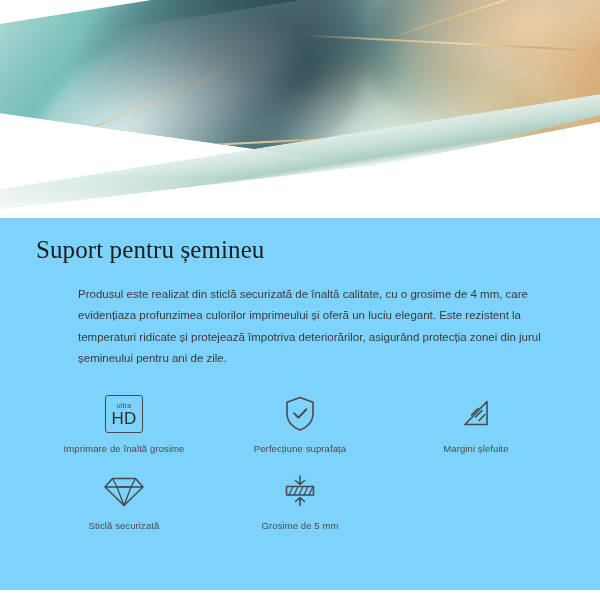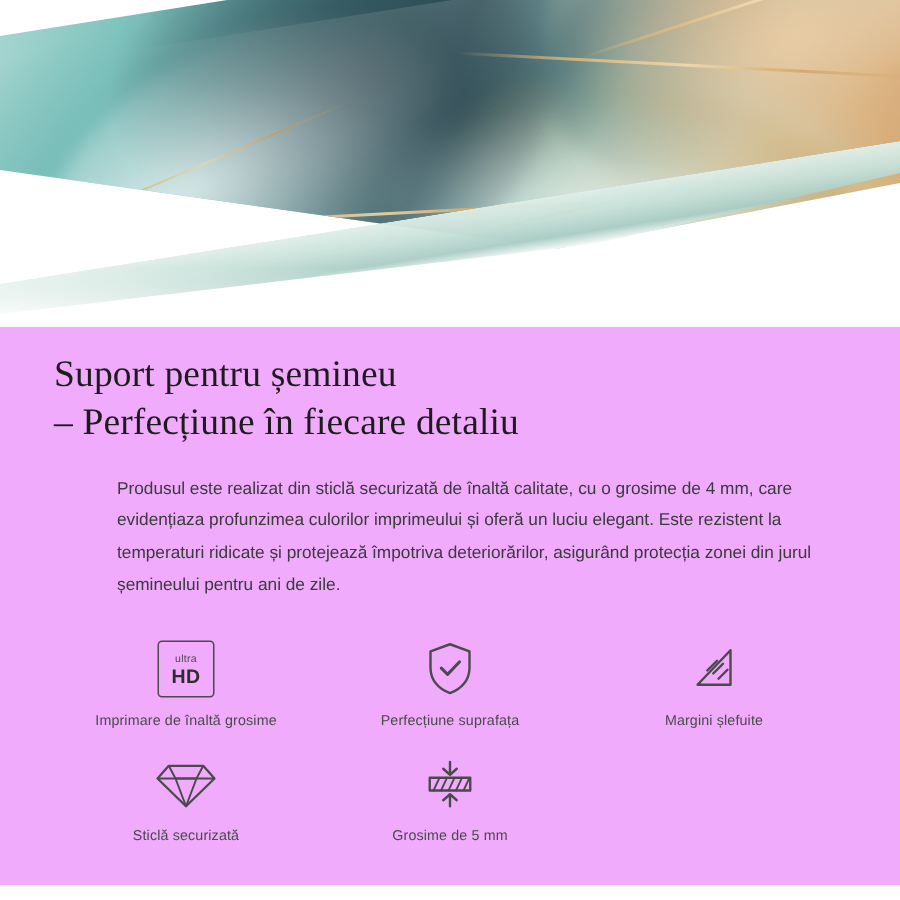--- a/index.html
+++ b/index.html
@@ -5,21 +5,21 @@
   * { box-sizing: border-box; margin: 0; padding: 0; }
   html, body {
     width: 600px; height: 600px;
     font-family: "Liberation Sans", sans-serif;
     background: #ffffff;
     overflow: hidden;
   }
   .page {
     position: relative;
     width: 600px; height: 600px;
-    background: #f0abfc;
+    background: #7dd3fc;
   }
 
   
   .hero {
     position: relative;
     width: 600px;
     height: 218px;
     overflow: hidden;
     background: #ffffff;
   }
@@ -187,22 +187,22 @@
     justify-content: center;
     line-height: 1;
   }
   .ultra-hd .u {
     font-size: 7px;
     color: #4a4a4a;
     letter-spacing: .2px;
     margin-bottom: 1px;
   }
   .ultra-hd .hd {
-    font-size: 13px;
-    font-weight: 700;
+    font-size: 17px;
+    font-weight: 400;
     color: #2d2d2d;
     letter-spacing: .3px;
   }
 
   .footer-bar {
     position: absolute;
     left: 0; bottom: 0;
     width: 600px; height: 10px;
     background: #ffffff;
   }
@@ -230,21 +230,20 @@
     <div class="glass-gloss"></div>
     <div class="sparkle sp1"></div>
     <div class="sparkle sp2"></div>
     <div class="hero-fade"></div>
   </div>
 
   <div class="content">
 
     <h1 class="headline">
       <span class="l1">Suport pentru șemineu</span>
-      <span class="l2">– Perfecțiune în fiecare detaliu</span>
     </h1>
 
     <p class="body-copy">Produsul este realizat din sticlă securizată de înaltă calitate, cu o grosime de 4 mm, care eviden­țiaza profunzimea culorilor imprimeului și oferă un luciu elegant. Este rezistent la temperaturi ridicate și protejează împotriva deteriorărilor, asigurând protecția zonei din jurul șemineului pentru ani de zile.</p>
 
     <div class="features">
 
 
       <div class="feature">
         <div class="feature-icon">
           <div class="ultra-hd">

